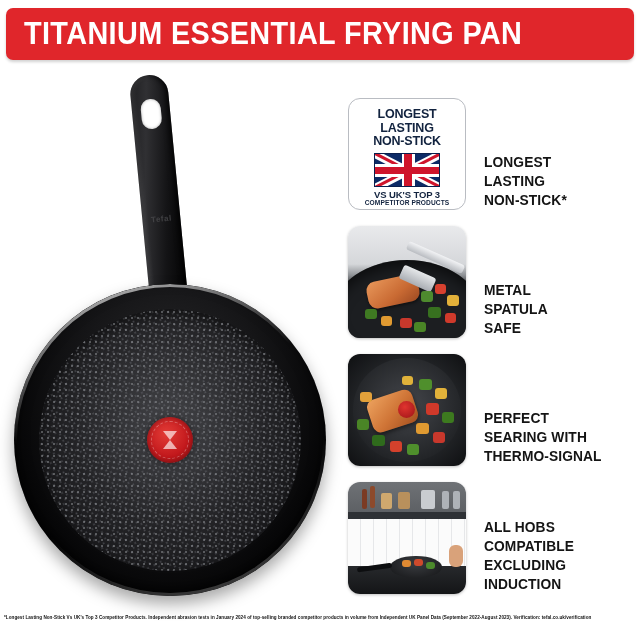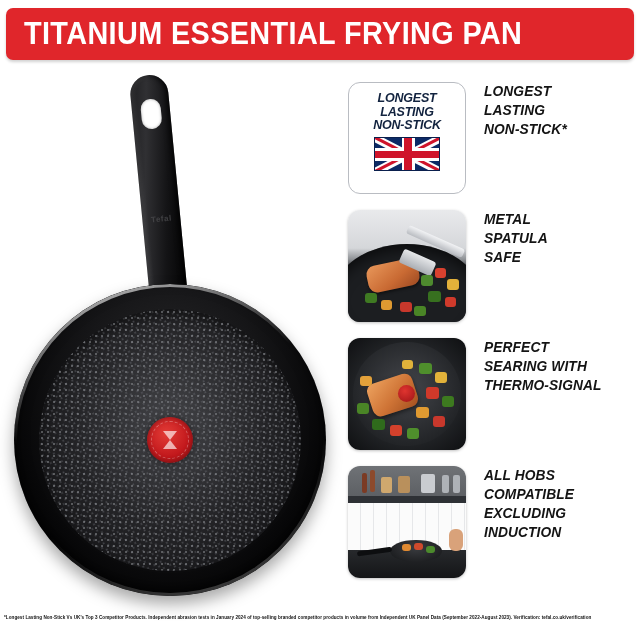--- a/index.html
+++ b/index.html
@@ -96,21 +96,21 @@
   }
   .thermo-glyph:before, .thermo-glyph:after {
     content:""; position:absolute; left:0; width:0; height:0;
     border-left:7px solid transparent; border-right:7px solid transparent;
   }
   .thermo-glyph:before { top:0; border-top:9px solid rgba(255,255,255,.75); }
   .thermo-glyph:after  { bottom:0; border-bottom:9px solid rgba(255,255,255,.75); }
 
   
   .features { position:absolute; left:348px; top:82px; width:292px; }
-  .feature-row { display:flex; align-items:flex-start; height:128px;font-style:italic; }
+  .feature-row { display:flex; align-items:flex-end; height:128px; }
   .tile {
     width:118px; height:112px; border-radius:12px; flex:0 0 auto;
     overflow:hidden; position:relative; background:#fff;
   }
   .tile.badge { border:1px solid #b9bcc2; }
   .tile.photo { box-shadow:0 1px 3px rgba(0,0,0,.25); }
   .feature-label {
     margin-left:18px; color:#141414; font-size:14.5px; font-weight:bold;
     line-height:1.32; letter-spacing:0.1px; transform:scaleX(0.95);
     transform-origin:left center;
@@ -224,20 +224,24 @@
         </div>
         <div class="uk-flag">
           <i class="uk-d-w1"></i>
             <i class="uk-d-w2"></i>
           <i class="uk-d-r1"></i>
             <i class="uk-d-r2"></i>
           <i class="uk-cw-v"></i>
             <i class="uk-cw-h"></i>
           <i class="uk-cr-v"></i>
             <i class="uk-cr-h"></i>
+        </div>
+        <div class="badge-sub">
+          <div>VS UK'S TOP 3</div>
+          <span class="small">COMPETITOR PRODUCTS</span>
         </div>
 
       </div>
     </div>
     <div class="feature-label">
       <div>LONGEST</div>
       <div>LASTING</div>
       <div>NON-STICK*</div>
     </div>
   </div>

